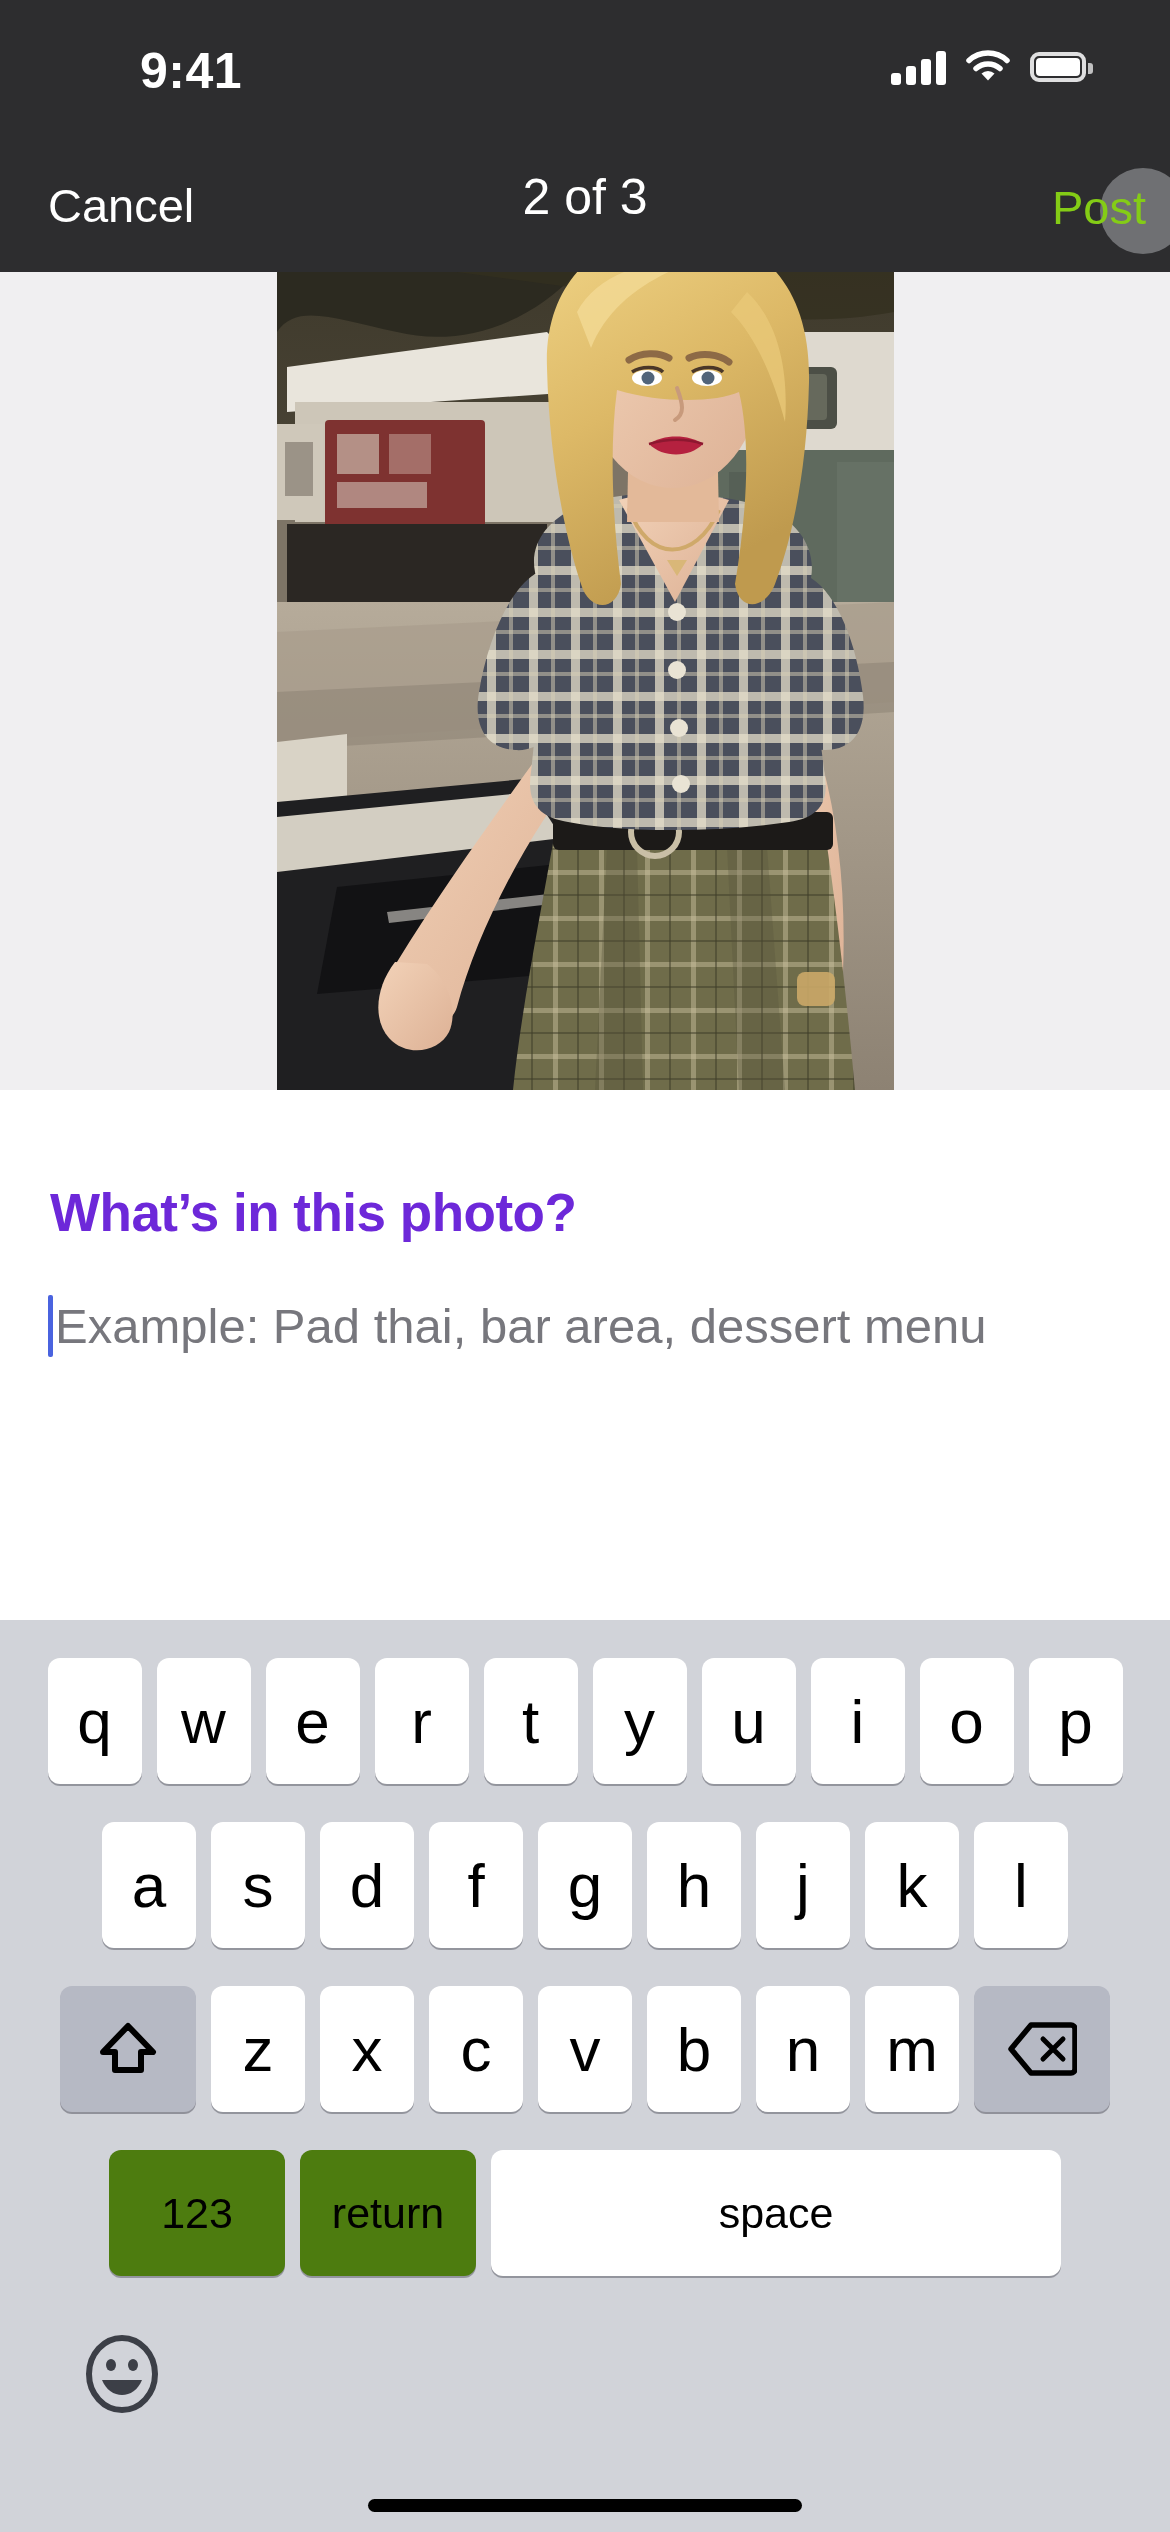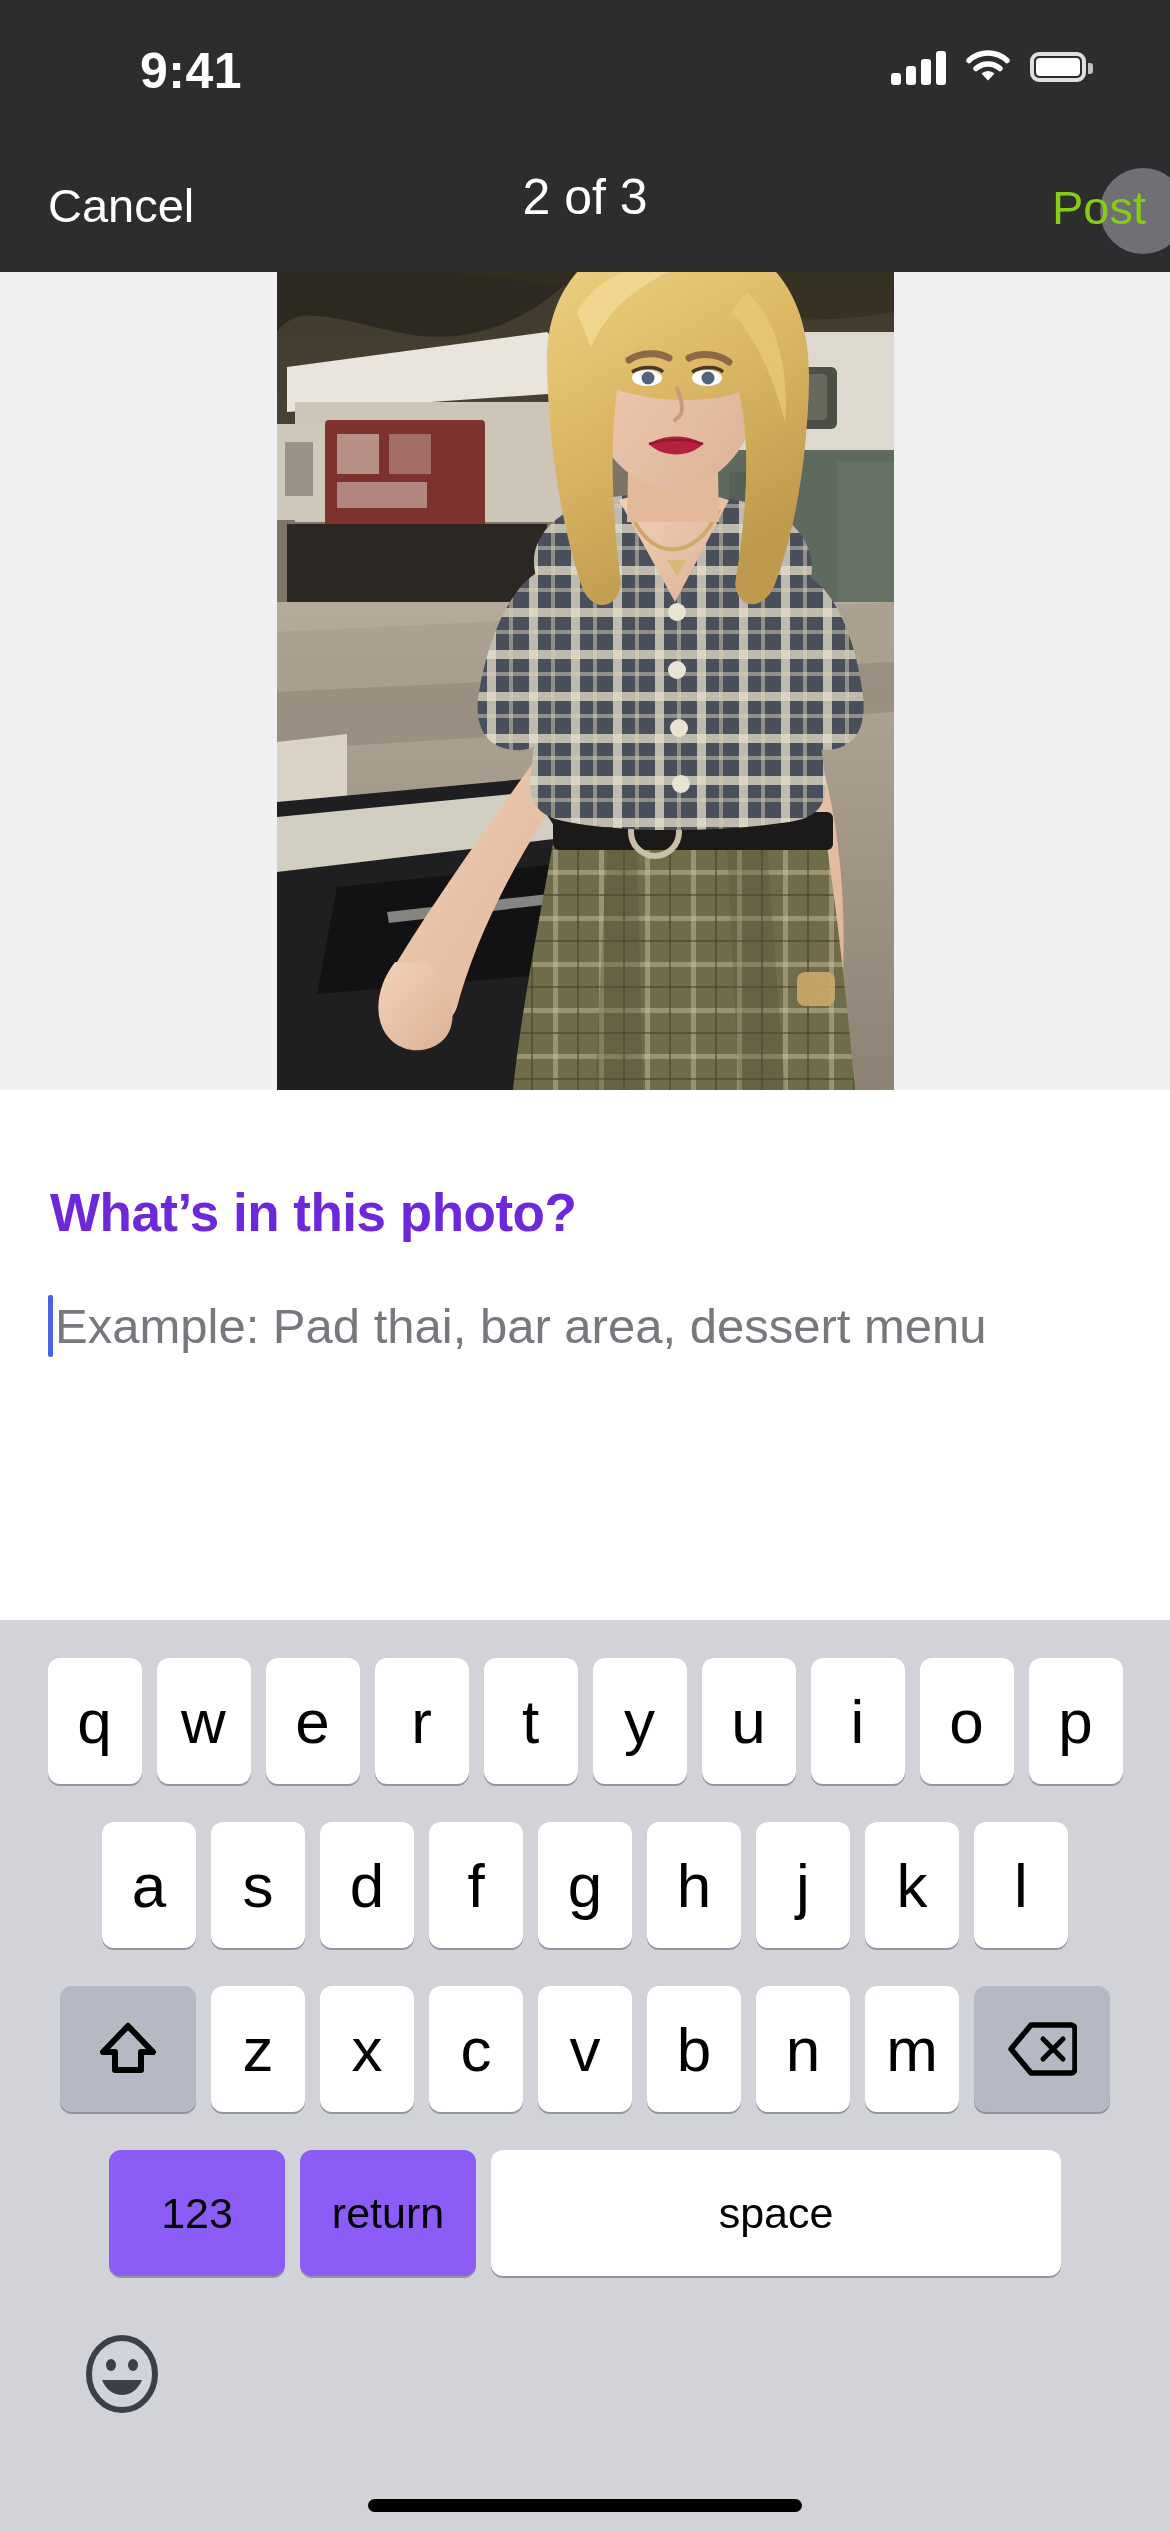--- a/index.html
+++ b/index.html
@@ -249,21 +249,21 @@
   .key.mod {
     background: #b6b9c4;
     width: 136px;
     box-shadow: 0 2px 0 rgba(136,138,146,0.9);
   }
   .key.space {
     width: 570px;
     font-size: 43px;
   }
   .key.fnkey {
-    background: #8b5cf6;
+    background: #4d7c0f;
     width: 176px;
     font-size: 43px;
   }
   .kb-row.row3 { gap: 15px; }
   .key svg { display: block; }
 
   
   .kb-emoji-row {
     position: absolute;
     left: 0; top: 706px;

